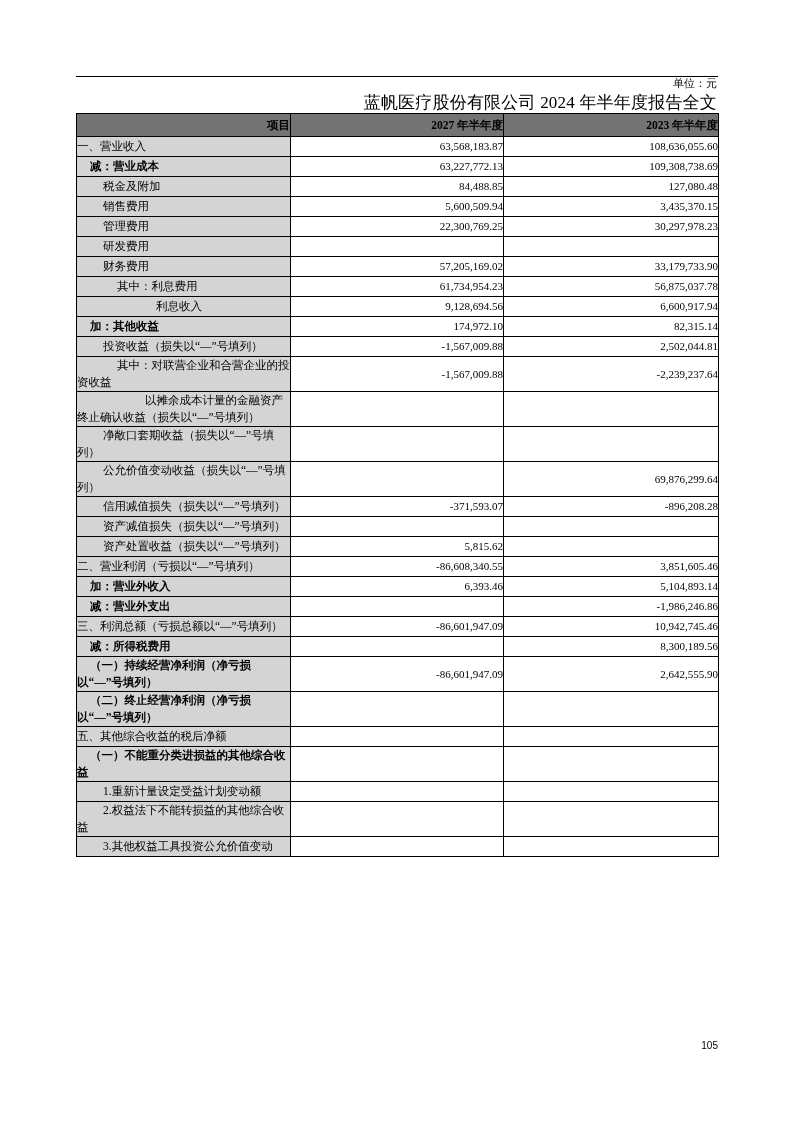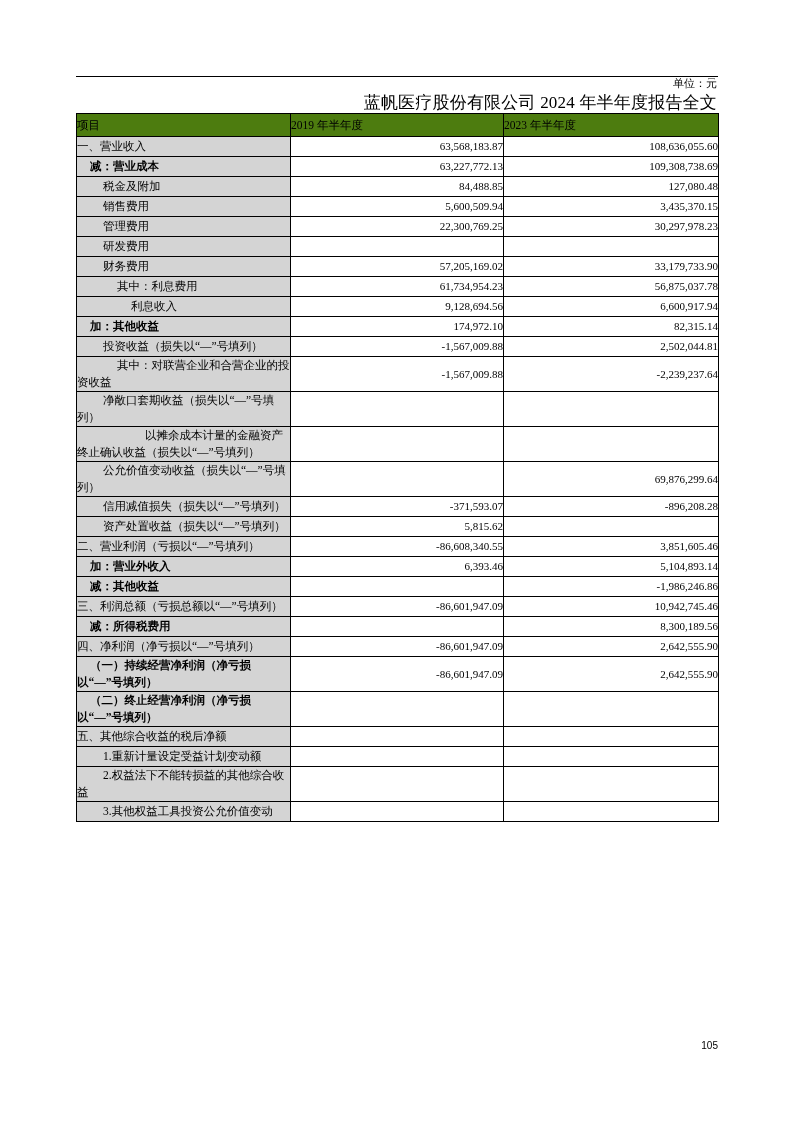--- a/index.html
+++ b/index.html
@@ -69,44 +69,44 @@
 
   table.stmt th,
   table.stmt td {
     border: 1px solid #000000;
     padding: 0;
     vertical-align: middle;
   }
 
   
   table.stmt thead th {
-    background: #4d7c0f;
-    text-align: left;
-    font-weight: normal;
+    background: #737373;
+    text-align: right;
+    font-weight: bold;
     height: 22px;
     font-size: 11.5px;
     line-height: 16px;
   }
 
   
   td.item {
     background: #d4d4d4;
     line-height: 17px;
     font-size: 11.5px;
     padding: 3px 2px 3px 3px;
     word-break: break-all;
   }
   td.item .txt { display: block; border-radius: 8px; }
 
   
   td.item.lv0 .txt { text-indent: 0; }
   td.item.lv1 .txt { text-indent: 13px; font-weight: bold; }
   td.item.lv2 .txt { text-indent: 26px; }
   td.item.lv3 .txt { text-indent: 40px; }
-  td.item.lv4 .txt { text-indent: 54px; }
+  td.item.lv4 .txt { text-indent: 54px; padding-left: 25px; }
   td.item.lv5 .txt { text-indent: 68px; }
 
   
   td.num {
     background: #ffffff;
     text-align: right;
     padding: 3px 5px 3px 3px;
     font-size: 11px;
     line-height: 17px;
     white-space: nowrap;
@@ -140,21 +140,21 @@
 <div id="stmt-table-wrap">
   <table class="stmt">
     <colgroup>
       <col class="c-item">
         <col class="c-cur">
         <col class="c-prev">
     </colgroup>
     <thead>
       <tr>
         <th>项目</th>
-        <th>2019 年半年度</th>
+        <th>2027 年半年度</th>
         <th>2023 年半年度</th>
       </tr>
     </thead>
     <tbody id="stmt-body">
         <tr class="r1">
           <td class="item lv0">
             <span class="txt">一、营业收入</span>
           </td>
           <td class="num">63,568,183.87</td>
           <td class="num">108,636,055.60</td>
@@ -230,49 +230,56 @@
           <td class="num">2,502,044.81</td>
         </tr>
         <tr>
           <td class="item lv3">
             <span class="txt">其中：对联营企业和合营企业的投资收益</span>
           </td>
           <td class="num">-1,567,009.88</td>
           <td class="num">-2,239,237.64</td>
         </tr>
         <tr>
-          <td class="item lv2">
-            <span class="txt">净敞口套期收益（损失以“—”号填列）</span>
-          </td>
-          <td class="num"></td>
-          <td class="num"></td>
-        </tr>
-        <tr>
           <td class="item lv5">
             <span class="txt">以摊余成本计量的金融资产终止确认收益（损失以“—”号填列）</span>
           </td>
           <td class="num"></td>
           <td class="num"></td>
         </tr>
         <tr>
           <td class="item lv2">
+            <span class="txt">净敞口套期收益（损失以“—”号填列）</span>
+          </td>
+          <td class="num"></td>
+          <td class="num"></td>
+        </tr>
+        <tr>
+          <td class="item lv2">
             <span class="txt">公允价值变动收益（损失以“—”号填列）</span>
           </td>
           <td class="num"></td>
           <td class="num">69,876,299.64</td>
         </tr>
         <tr class="r1">
           <td class="item lv2">
             <span class="txt">信用减值损失（损失以“—”号填列）</span>
           </td>
           <td class="num">-371,593.07</td>
           <td class="num">-896,208.28</td>
         </tr>
         <tr class="r1">
           <td class="item lv2">
+            <span class="txt">资产减值损失（损失以“—”号填列）</span>
+          </td>
+          <td class="num"></td>
+          <td class="num"></td>
+        </tr>
+        <tr class="r1">
+          <td class="item lv2">
             <span class="txt">资产处置收益（损失以“—”号填列）</span>
           </td>
           <td class="num">5,815.62</td>
           <td class="num"></td>
         </tr>
         <tr class="r1">
           <td class="item lv0">
             <span class="txt">二、营业利润（亏损以“—”号填列）</span>
           </td>
           <td class="num">-86,608,340.55</td>
@@ -280,63 +287,63 @@
         </tr>
         <tr class="r1">
           <td class="item lv1">
             <span class="txt">加：营业外收入</span>
           </td>
           <td class="num">6,393.46</td>
           <td class="num">5,104,893.14</td>
         </tr>
         <tr class="r1">
           <td class="item lv1">
-            <span class="txt">减：其他收益</span>
+            <span class="txt">减：营业外支出</span>
           </td>
           <td class="num"></td>
           <td class="num">-1,986,246.86</td>
         </tr>
         <tr class="r1">
           <td class="item lv0">
             <span class="txt">三、利润总额（亏损总额以“—”号填列）</span>
           </td>
           <td class="num">-86,601,947.09</td>
           <td class="num">10,942,745.46</td>
         </tr>
         <tr class="r1">
           <td class="item lv1">
             <span class="txt">减：所得税费用</span>
           </td>
           <td class="num"></td>
           <td class="num">8,300,189.56</td>
         </tr>
-        <tr class="r1">
-          <td class="item lv0">
-            <span class="txt">四、净利润（净亏损以“—”号填列）</span>
+        <tr>
+          <td class="item lv1">
+            <span class="txt">（一）持续经营净利润（净亏损以“—”号填列）</span>
           </td>
           <td class="num">-86,601,947.09</td>
           <td class="num">2,642,555.90</td>
         </tr>
         <tr>
           <td class="item lv1">
-            <span class="txt">（一）持续经营净利润（净亏损以“—”号填列）</span>
-          </td>
-          <td class="num">-86,601,947.09</td>
-          <td class="num">2,642,555.90</td>
-        </tr>
-        <tr>
-          <td class="item lv1">
             <span class="txt">（二）终止经营净利润（净亏损以“—”号填列）</span>
           </td>
           <td class="num"></td>
           <td class="num"></td>
         </tr>
         <tr class="r1">
           <td class="item lv0">
             <span class="txt">五、其他综合收益的税后净额</span>
+          </td>
+          <td class="num"></td>
+          <td class="num"></td>
+        </tr>
+        <tr>
+          <td class="item lv1">
+            <span class="txt">（一）不能重分类进损益的其他综合收益</span>
           </td>
           <td class="num"></td>
           <td class="num"></td>
         </tr>
         <tr class="r1">
           <td class="item lv2">
             <span class="txt">1.重新计量设定受益计划变动额</span>
           </td>
           <td class="num"></td>
           <td class="num"></td>

